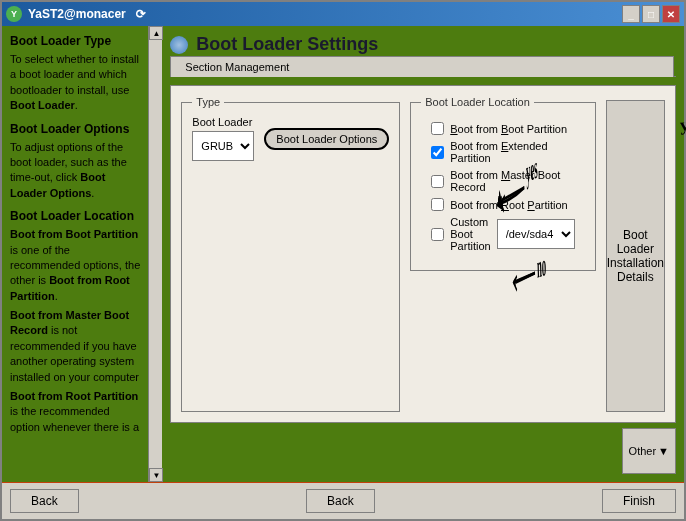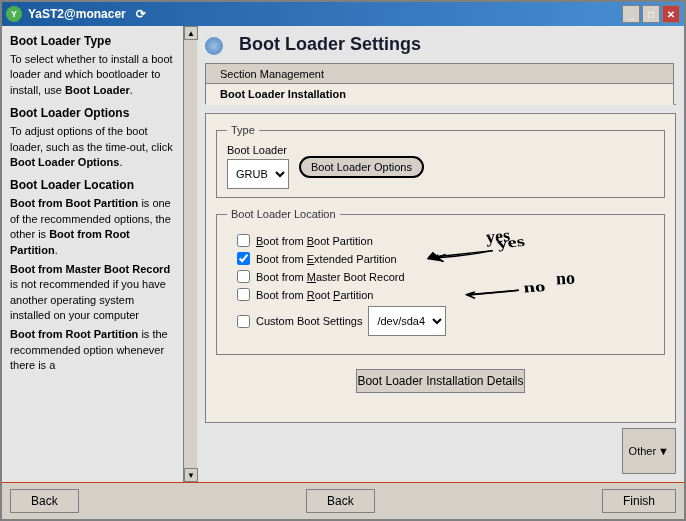--- a/index.html
+++ b/index.html
@@ -60,21 +60,21 @@
       align-items: center;
       justify-content: center;
       font-size: 10px;
       cursor: pointer;
     }
 
     
     .main-content {
       display: flex;
       flex: 1;
-      background: #e5e5e5;
+      background: #4d7c0f;
     }
     .sidebar-section-title {
       font-weight: bold;
       font-size: 12px;
       margin-bottom: 4px;
       margin-top: 8px;
     }
     .sidebar-section-title:first-child {
       margin-top: 0;
     }
@@ -91,23 +91,23 @@
     .right-panel {
       flex: 1;
       display: flex;
       flex-direction: column;
       padding: 8px;
     }
 
     
     .page-title-bar {
       display: flex;
-      align-items: flex-end;
-      margin-bottom: 8px;
-      gap: 16px;
+      align-items: center;
+      margin-bottom: 1px;
+      gap: 8px;
     }
     .page-title-icon {
       width: 18px;
       height: 18px;
       border-radius: 50%;
       background: radial-gradient(circle, #a0c0e0, #4080c0);
     }
     .page-title {
       font-size: 18px;
       font-weight: bold;
@@ -137,22 +137,22 @@
       font-weight: bold;
     }
 
     
     .content-area {
       flex: 1;
       background: #f0ece4;
       border: 1px solid #808080;
       padding: 10px;
       display: flex;
-      flex-direction: column;
       gap: 10px;
+      justify-content: center;
     }
 
     
     fieldset {
       border: 1px solid #808080;
       padding: 8px 10px;
     }
     legend {
       font-size: 11px;
       padding: 0 4px;
@@ -353,21 +353,20 @@
 
     <div class="right-panel">
 
       <div class="page-title-bar">
         <div class="page-title-icon"></div>
         <span class="page-title">Boot Loader Settings</span>
       </div>
 
       <div class="tabs">
         <div class="tab">Section Management</div>
-        <div class="tab active">Boot Loader Installation</div>
       </div>
 
       <div class="content-area">
 
         <fieldset>
           <legend>Type</legend>
           <div class="type-section">
             <div>
               <div class="type-label">Boot Loader</div>
               <div class="select-wrapper">
@@ -400,21 +399,21 @@
                 <label>Boot from <span class="underline-letter">M</span>aster Boot Record</label>
               </div>
 
               <div class="checkbox-row">
                 <input type="checkbox" style="">
                 <label>Boot from <span class="underline-letter">R</span>oot <span class="underline-letter">P</span>artition</label>
               </div>
 
               <div class="checkbox-row custom-partition-row">
                 <input type="checkbox" style="">
-                <label>Custom Boot Settings</label>
+                <label>Custom Boot Partition</label>
                 <select>
                   <option>/dev/sda4</option>
                   <option>/dev/sda1</option>
                   <option>/dev/sda2</option>
                   <option>/dev/sda3</option>
                 </select>
               </div>
             </div>
           </fieldset>
 

